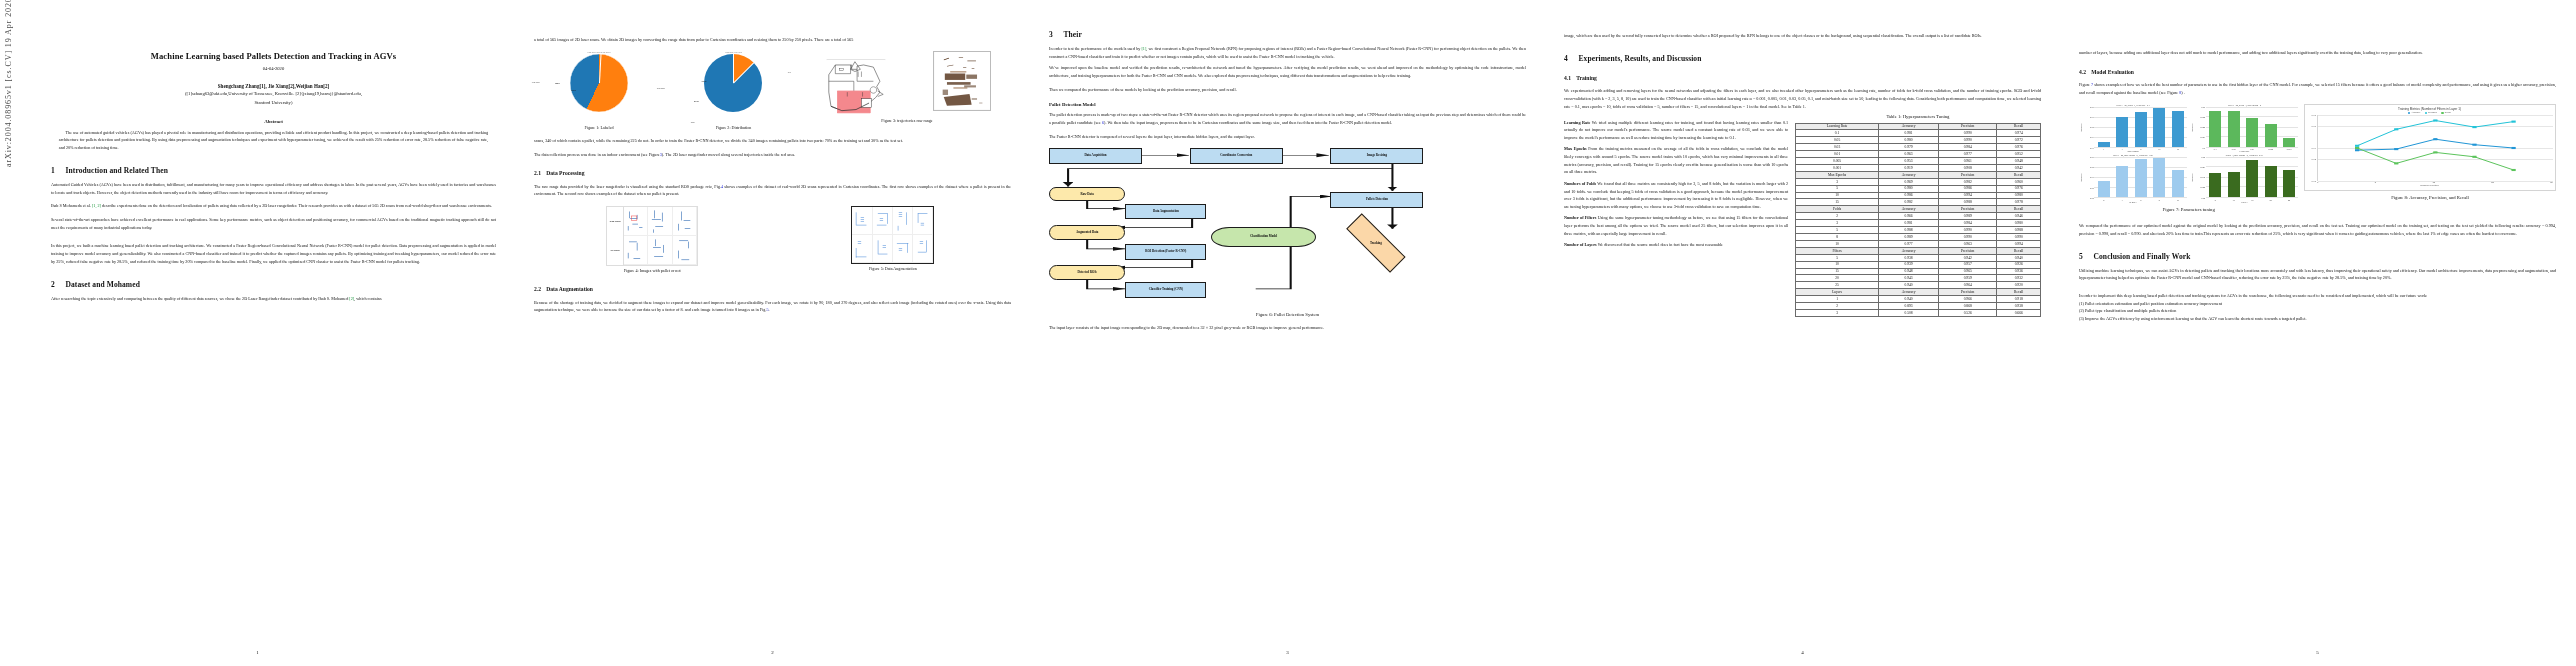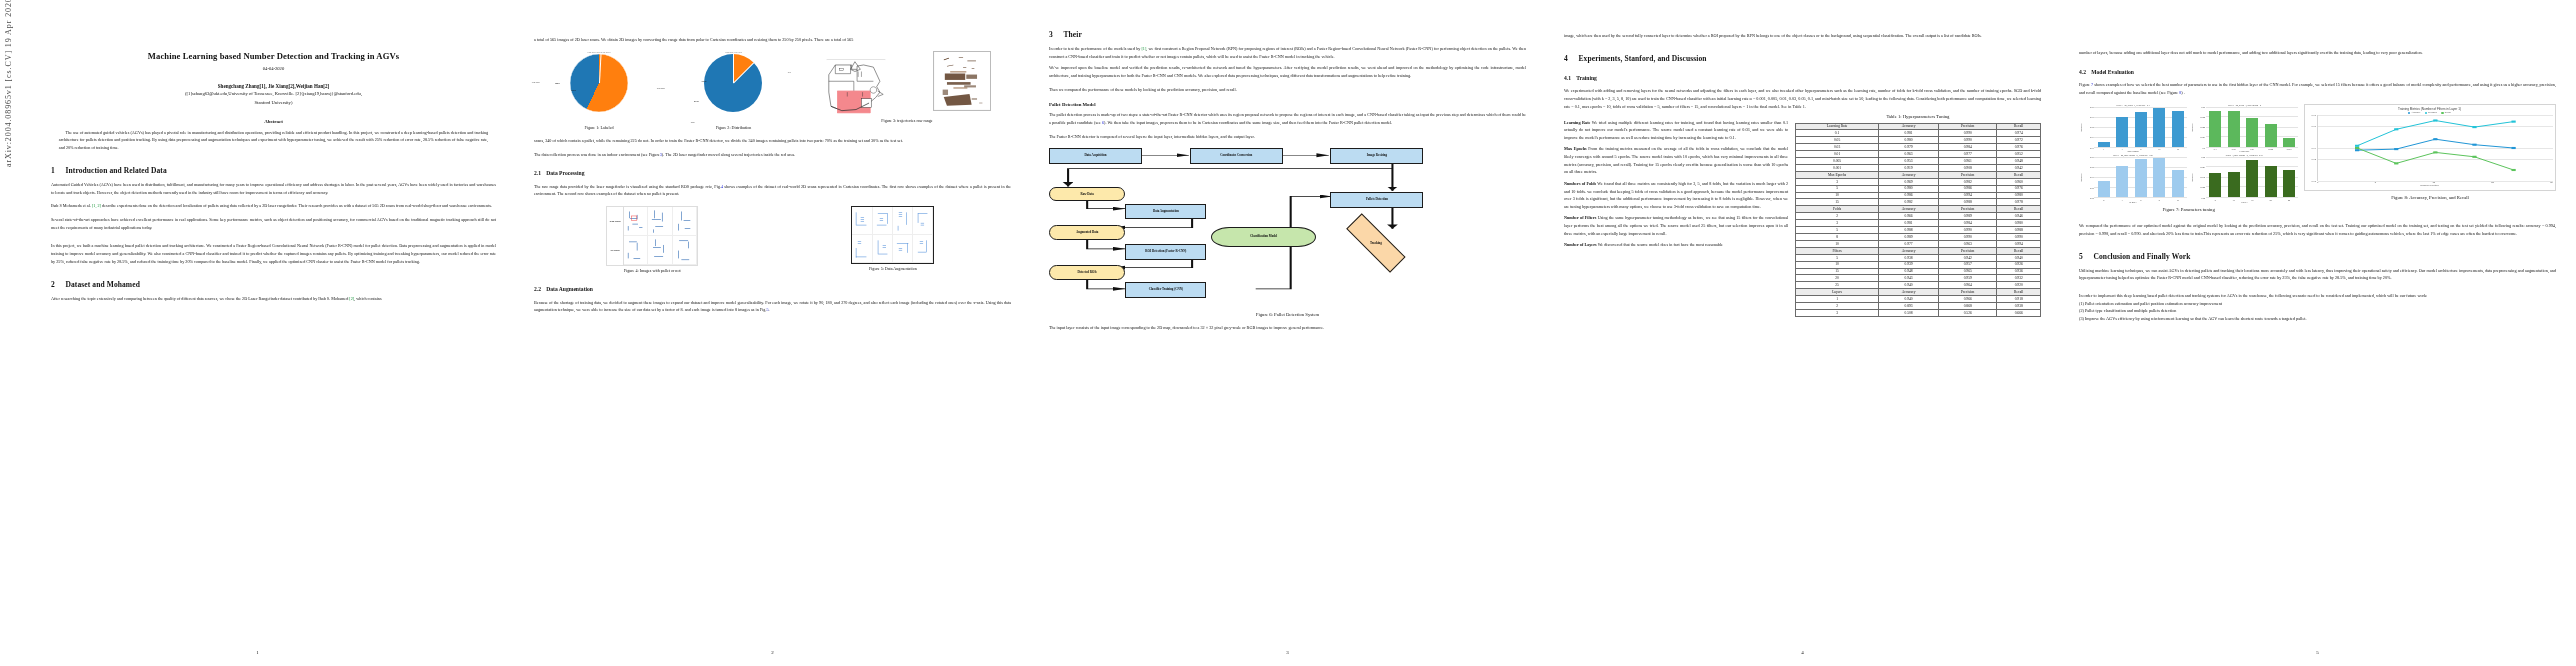--- a/index.html
+++ b/index.html
@@ -167,31 +167,31 @@
 </style>
 </head>
 <body>
 
 <div class="sheet">
 
   <div class="page">
     <div class="arxiv-stamp">arXiv:2004.08965v1  [cs.CV]  19 Apr 2020</div>
 
     <div style="margin-left:32px;">
-      <div class="title">Machine Learning based Number Detection and Tracking in AGVs</div>
+      <div class="title">Machine Learning based Pallets Detection and Tracking in AGVs</div>
       <div class="date">04-04-2020</div>
       <div class="authors">Shengchang Zhang[1], Jie Xiang[2],Weijian Han[2]</div>
       <div class="affil">([1]szhang63@ukt.edu,University of Tennessee, Knoxville. [2]{jxiang19,hanwj}@stanford.edu,</div>
       <div class="affil">Stanford University)</div>
 
       <div class="abs-head">Abstract</div>
       <div class="abs-body">The use of automated guided vehicles (AGVs) has played a pivotal role in manufacturing and distribution operations, providing reliable and efficient product handling. In this project, we constructed a deep learning-based pallets detection and tracking architecture for pallets detection and position tracking. By using data preprocessing and augmentation techniques and experiment with hyperparameter tuning, we achieved the result with 25% reduction of error rate, 28.5% reduction of false negative rate, and 20% reduction of training time.</div>
 
       <h2 class="sec">
-        <span class="num">1</span><span>Introduction and Related Data</span>
+        <span class="num">1</span><span>Introduction and Related Then</span>
       </h2>
 
       <p class="body">Automated Guided Vehicles (AGVs) have been used in distribution, fulfillment, and manufacturing for many years to improve operational efficiency and address shortages in labor. In the past several years, AGVs have been widely used in factories and warehouses to locate and track objects. However, the object detection methods currently used in the industry still have room for improvement in terms of efficiency and accuracy.</p>
       <p class="body"><span>Ihab S Mohameda et al. </span><span class="cite">[1, 2]</span><span> describe experiments done on the detection and localization of pallets using data collected by a 2D laser rangefinder. Their research provides us with a dataset of 565 2D scans from real-world shop-floor and warehouse environments.</span></p>
       <p class="body">Several state-of-the-art approaches have achieved excellent performance in real applications. Some key performance metrics, such as object detection and positioning accuracy, for commercial AGVs based on the traditional magnetic tracking approach still do not meet the requirements of many industrial applications today.</p>
       <p class="body" style="margin-top:11px">In this project, we built a machine learning based pallet detection and tracking architecture. We constructed a Faster Region-based Convolutional Neural Network (Faster R-CNN) model for pallet detection. Data preprocessing and augmentation is applied in model training to improve model accuracy and generalizability. We also constructed a CNN-based classifier and trained it to predict whether the captured images contains any pallets. By optimizing training and tweaking hyperparameters, our model reduced the error rate by 25%, reduced false negative rate by 28.5%, and reduced the training time by 20% compared to the baseline model. Finally, we applied the optimized CNN classier to assist the Faster R-CNN model for pallets tracking.</p>
 
       <h2 class="sec">
         <span class="num">2</span><span>Dataset and Mohamed</span>
       </h2>
@@ -497,21 +497,21 @@
 
     <p class="body">The input layer consists of the input image corresponding to the 2D map, downscaled to a 32 × 32 pixel grey-scale or RGB images to improve general performance.</p>
 
     <div class="pagenum">3</div>
   </div>
 
   <div class="page">
     <p class="body" style="margin-top:22px">image, which are then used by the second fully connected layer to determine whether a ROI proposed by the RPN belongs to one of the object classes or to the background, using sequential classification. The overall output is a list of candidate ROIs.</p>
 
     <h2 class="sec">
-      <span class="num">4</span><span>Experiments, Stanford, and Discussion</span>
+      <span class="num">4</span><span>Experiments, Results, and Discussion</span>
     </h2>
     <h3 class="sub">
       <span class="num">4.1</span><span>Training</span>
     </h3>
     <p class="body">We experimented with adding and removing layers for the neural networks and adjusting the filters in each layer, and we also tweaked other hyperparameters such as the learning rate, number of folds for k-fold cross validation, and the number of training epochs. SGD and k-fold cross-validation (with k = 2, 3, 5, 8, 10) are used to train the CNN-based classifier with an initial learning rate α = 0.001, 0.005, 0.01, 0.03, 0.05, 0.1, and mini-batch size set to 50, leading to the following data. Considering both performance and computation time, we selected learning rate = 0.1, max epochs = 10, folds of cross validation = 5, number of filters = 15, and convolutional layers = 1 in the final model. See in Table 1.</p>
 
     <div style="display:flex; gap:6.7px; margin-top:2.2px;">
       <div style="flex:0 0 47%;">
         <p class="body"><span class="runin">Learning Rate</span> <span>We tried using multiple different learning rates for training, and found that having learning rates smaller than 0.1 actually do not improve our model's performance. The source model used a constant learning rate of 0.03, and we were able to improve the model's performance as well as reduce training time by increasing the learning rate to 0.1.</span></p>
         <p class="body tight"><span class="runin">Max Epochs</span> <span>From the training metrics measured on the average of all the folds in cross validation, we conclude that the model likely converges with around 5 epochs. The source model trains with 10 epochs, which has very minimal improvements in all three metrics (accuracy, precision, and recall). Training for 15 epochs clearly overfits because generalization is worse than with 10 epochs on all three metrics.</span></p>

